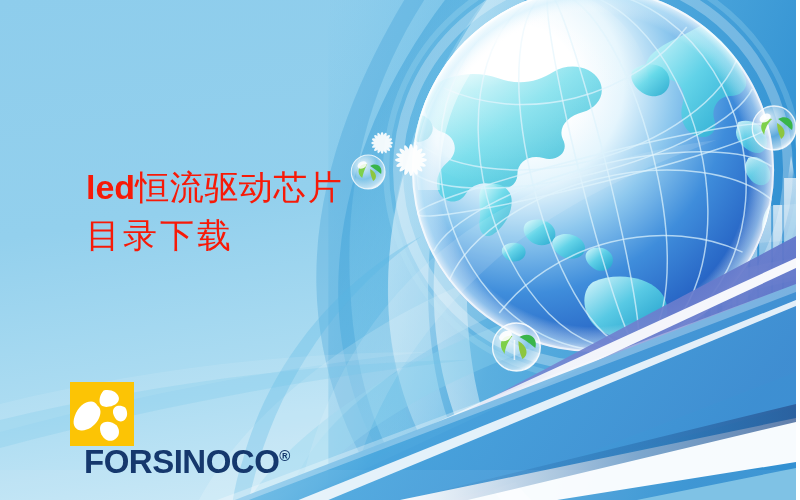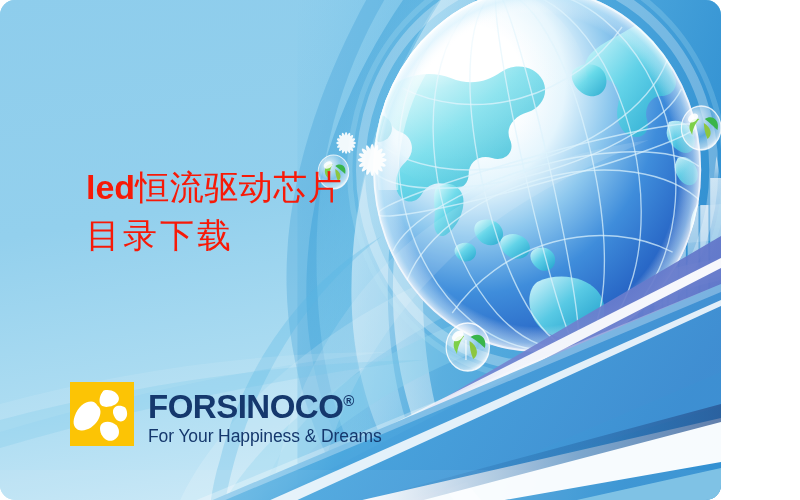--- a/index.html
+++ b/index.html
@@ -7,25 +7,24 @@
     margin: 0;
     padding: 0;
     background: #ffffff;
   }
   body {
     font-family: "Liberation Sans", sans-serif;
   }
 
   #banner {
     position: relative;
-    width: 721px;
+    width: 796px;
     height: 500px;
     overflow: hidden;
     background: linear-gradient(180deg, #8ecdec 0%, #92cfed 40%, #a7daf1 78%, #bfe4f5 100%);
-    border-radius: 15px;
   }
 
   
   .art {
     position: absolute;
     inset: 0;
     width: 100%;
     height: 100%;
     pointer-events: none;
   }
@@ -51,21 +50,22 @@
     letter-spacing: 0px;
   }
 
   
   #logo {
     position: absolute;
     left: 70px;
     top: 382px;
     z-index: 45;
     display: flex;
-    align-items: flex-end;
+    align-items: flex-start;
+    flex-direction: column;
   }
   #logo-mark {
     width: 64px;
     height: 64px;
     flex: 0 0 64px;
     background: #fcc405;
     display: block;
   }
   #logo-text {
     margin-left: 14px;
@@ -434,17 +434,16 @@
         <path d="M46.8,43.6 C50.8,49.2 49.2,55.8 43.4,58.2 C38,60.4 32.6,56.8 30.6,50.2
                  C29.2,45.4 30.4,41.8 33.6,40.4 C37.4,38.8 43,39.6 46.8,43.6 Z"></path>
 
         <path d="M27.4,23.6 C31.2,26.4 31.6,31.8 28.2,37.8 C24.2,44.8 16.2,49.6 9.8,48.2
                  C4.2,47 2.2,41.4 4.6,34.4 C7.6,25.6 14.4,19.6 21.2,19.6
                  C23.8,19.6 25.9,20.9 27.4,23.6 Z"></path>
       </g>
     </svg>
     <div id="logo-text">
       <div id="wordmark"><span>FORSINOCO</span><span class="reg">®</span></div>
-      <div id="tagline">For Your Happiness &amp; Dreams</div>
     </div>
   </div>
 
 </div>
 
 </body></html>

